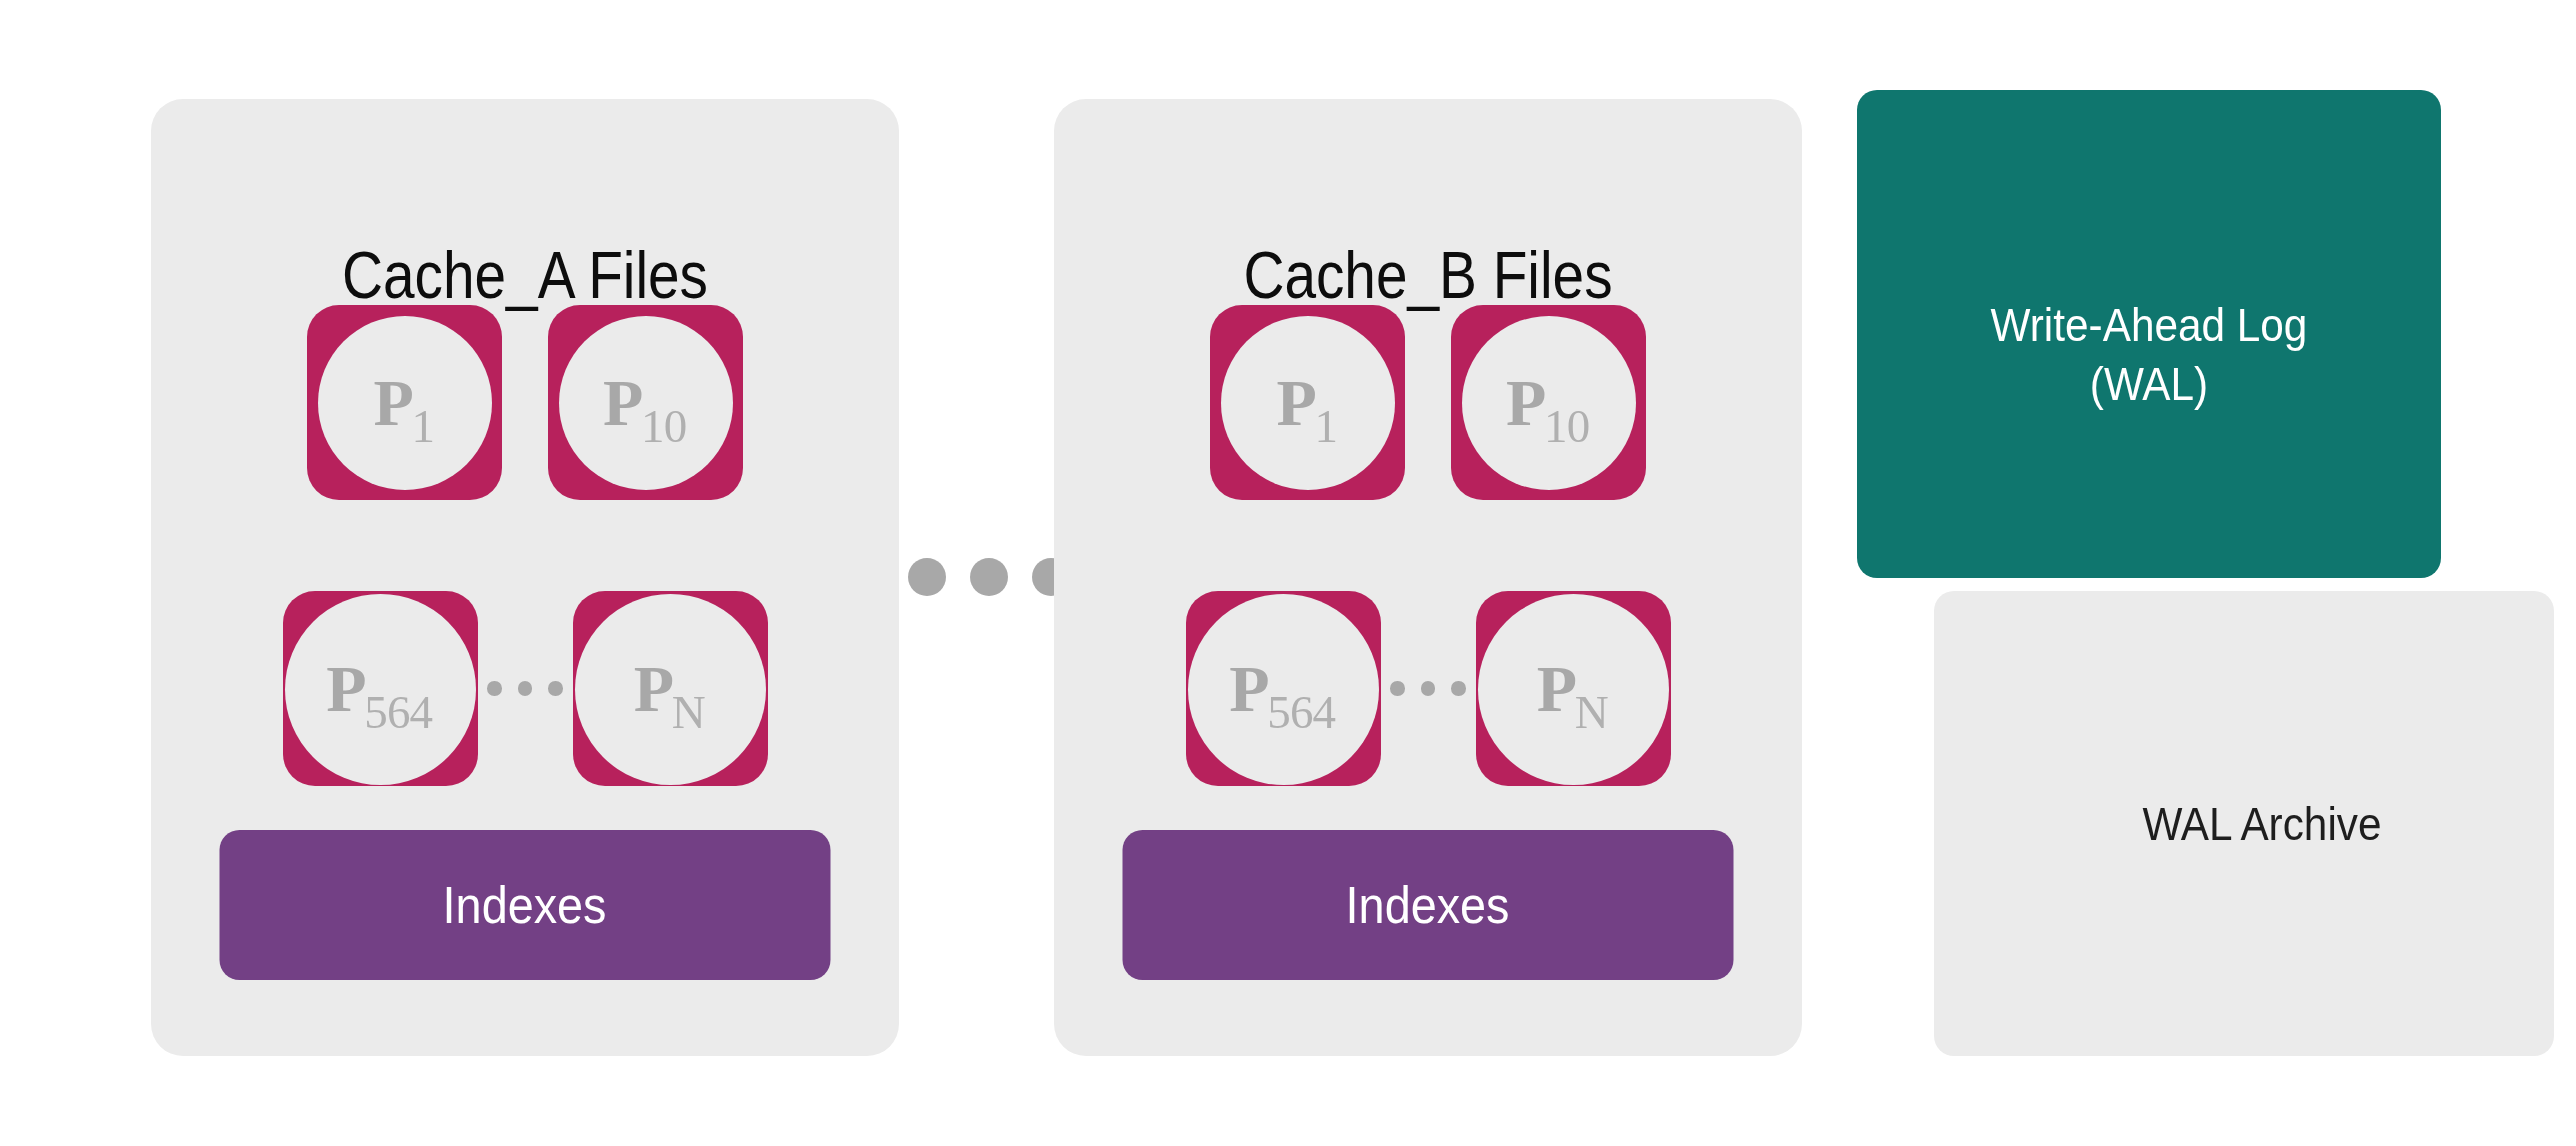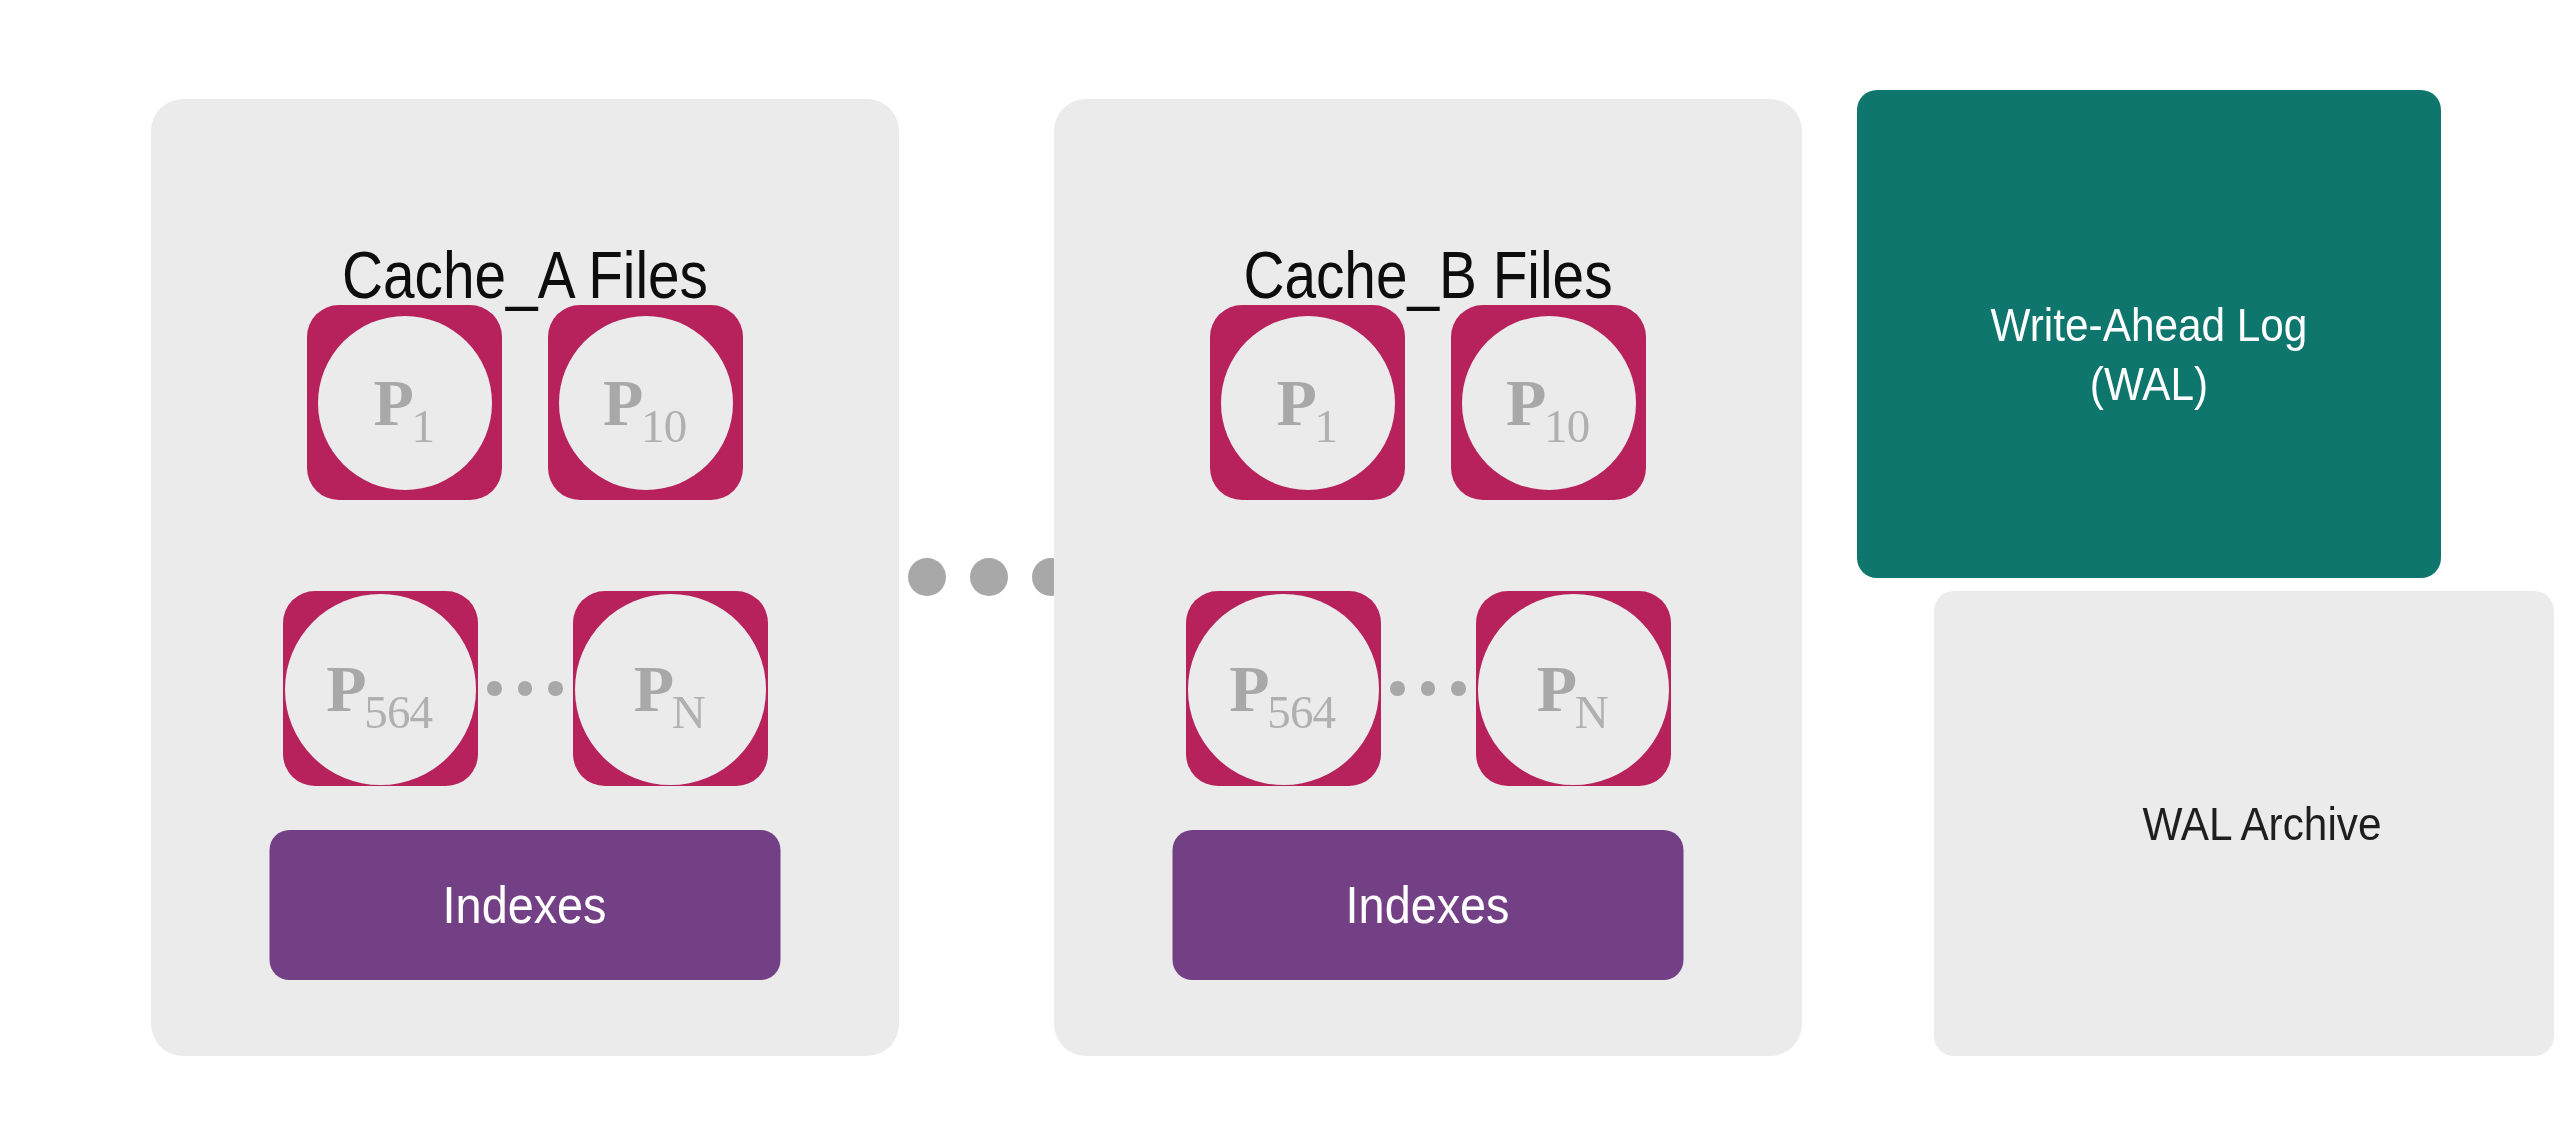--- a/index.html
+++ b/index.html
@@ -130,21 +130,21 @@
     border-radius: 50%;
     background: #a8a8a8;
   }
 
   
   .indexes-bar {
     position: absolute;
     left: 50%;
     transform: translateX(-50%);
     top: 731px;
-    width: 511px;
+    width: 611px;
     height: 150px;
     background: #734085;
     border-radius: 20px;
     display: flex;
     align-items: center;
     justify-content: center;
   }
   .indexes-bar .label {
     color: #ffffff;
     font-size: 52px;

